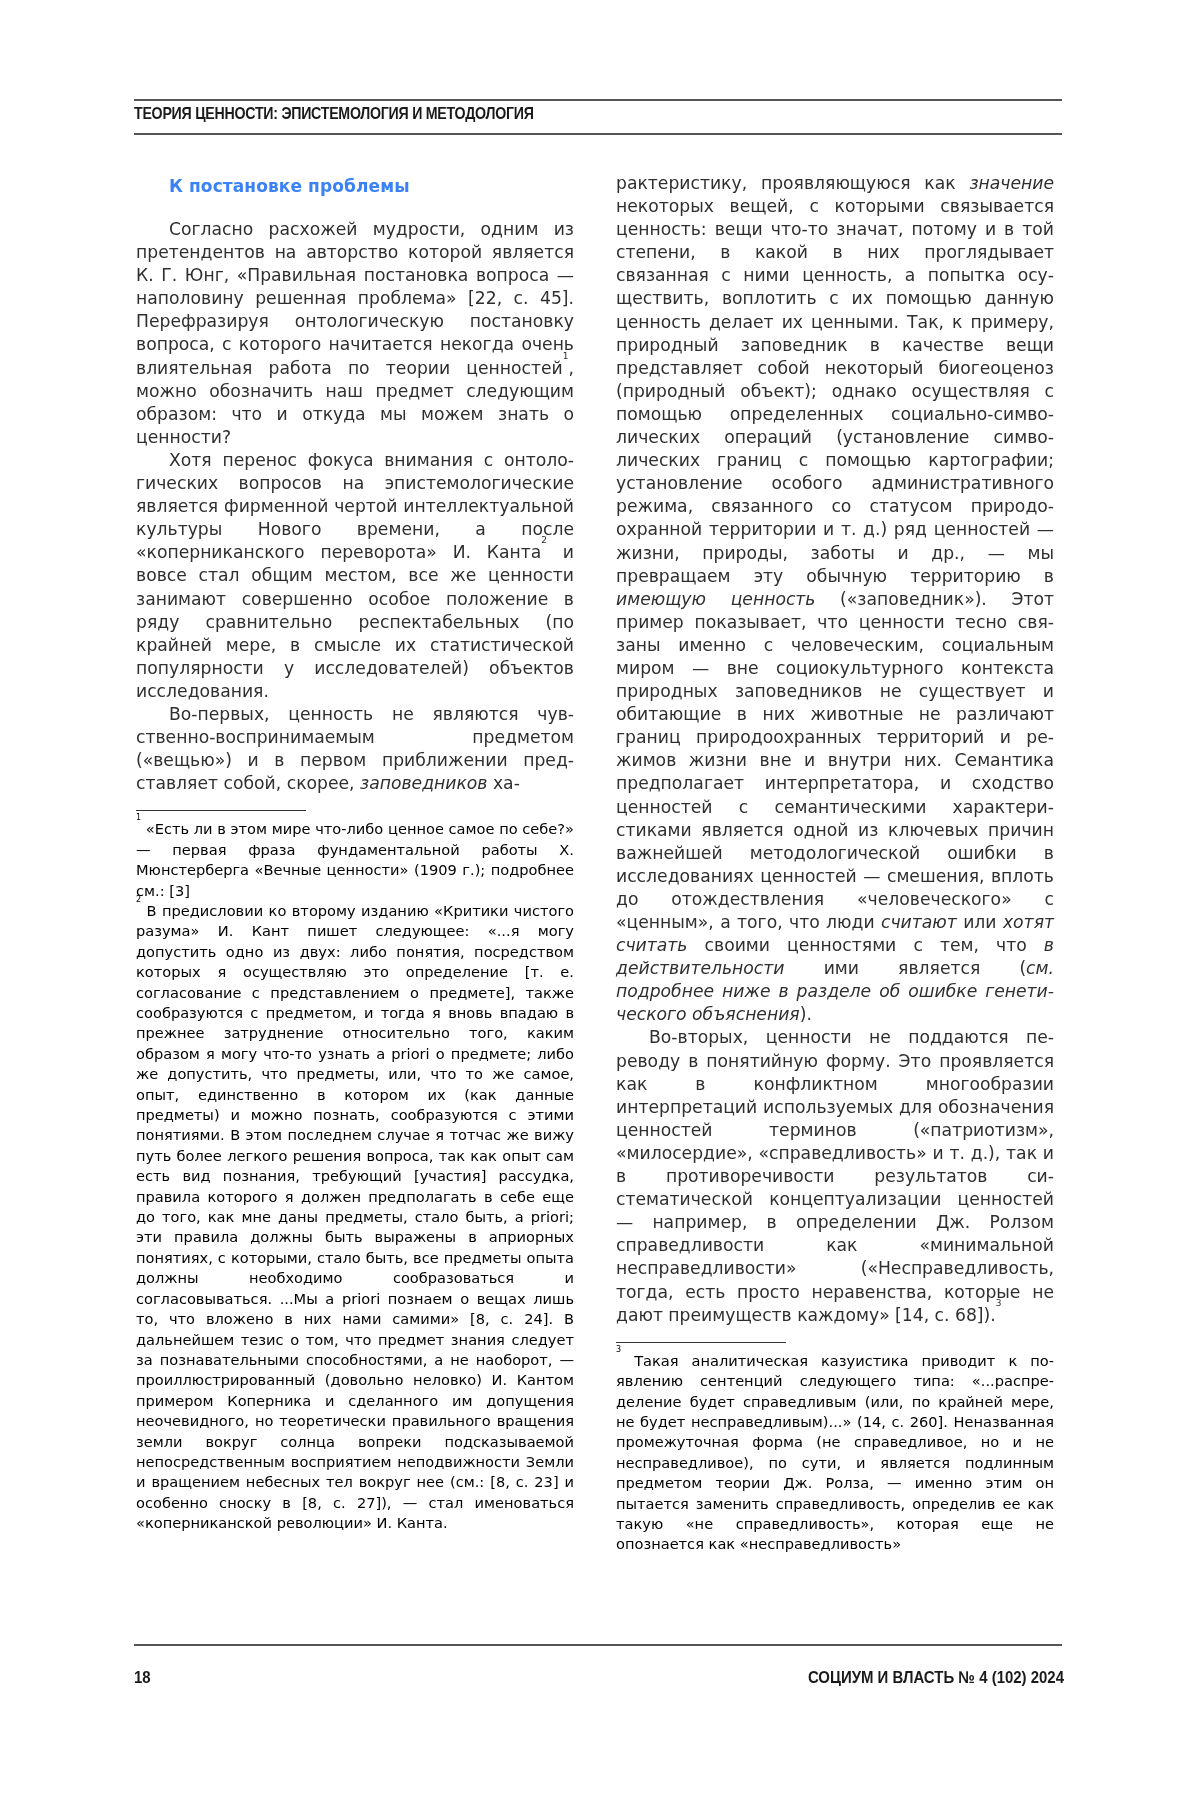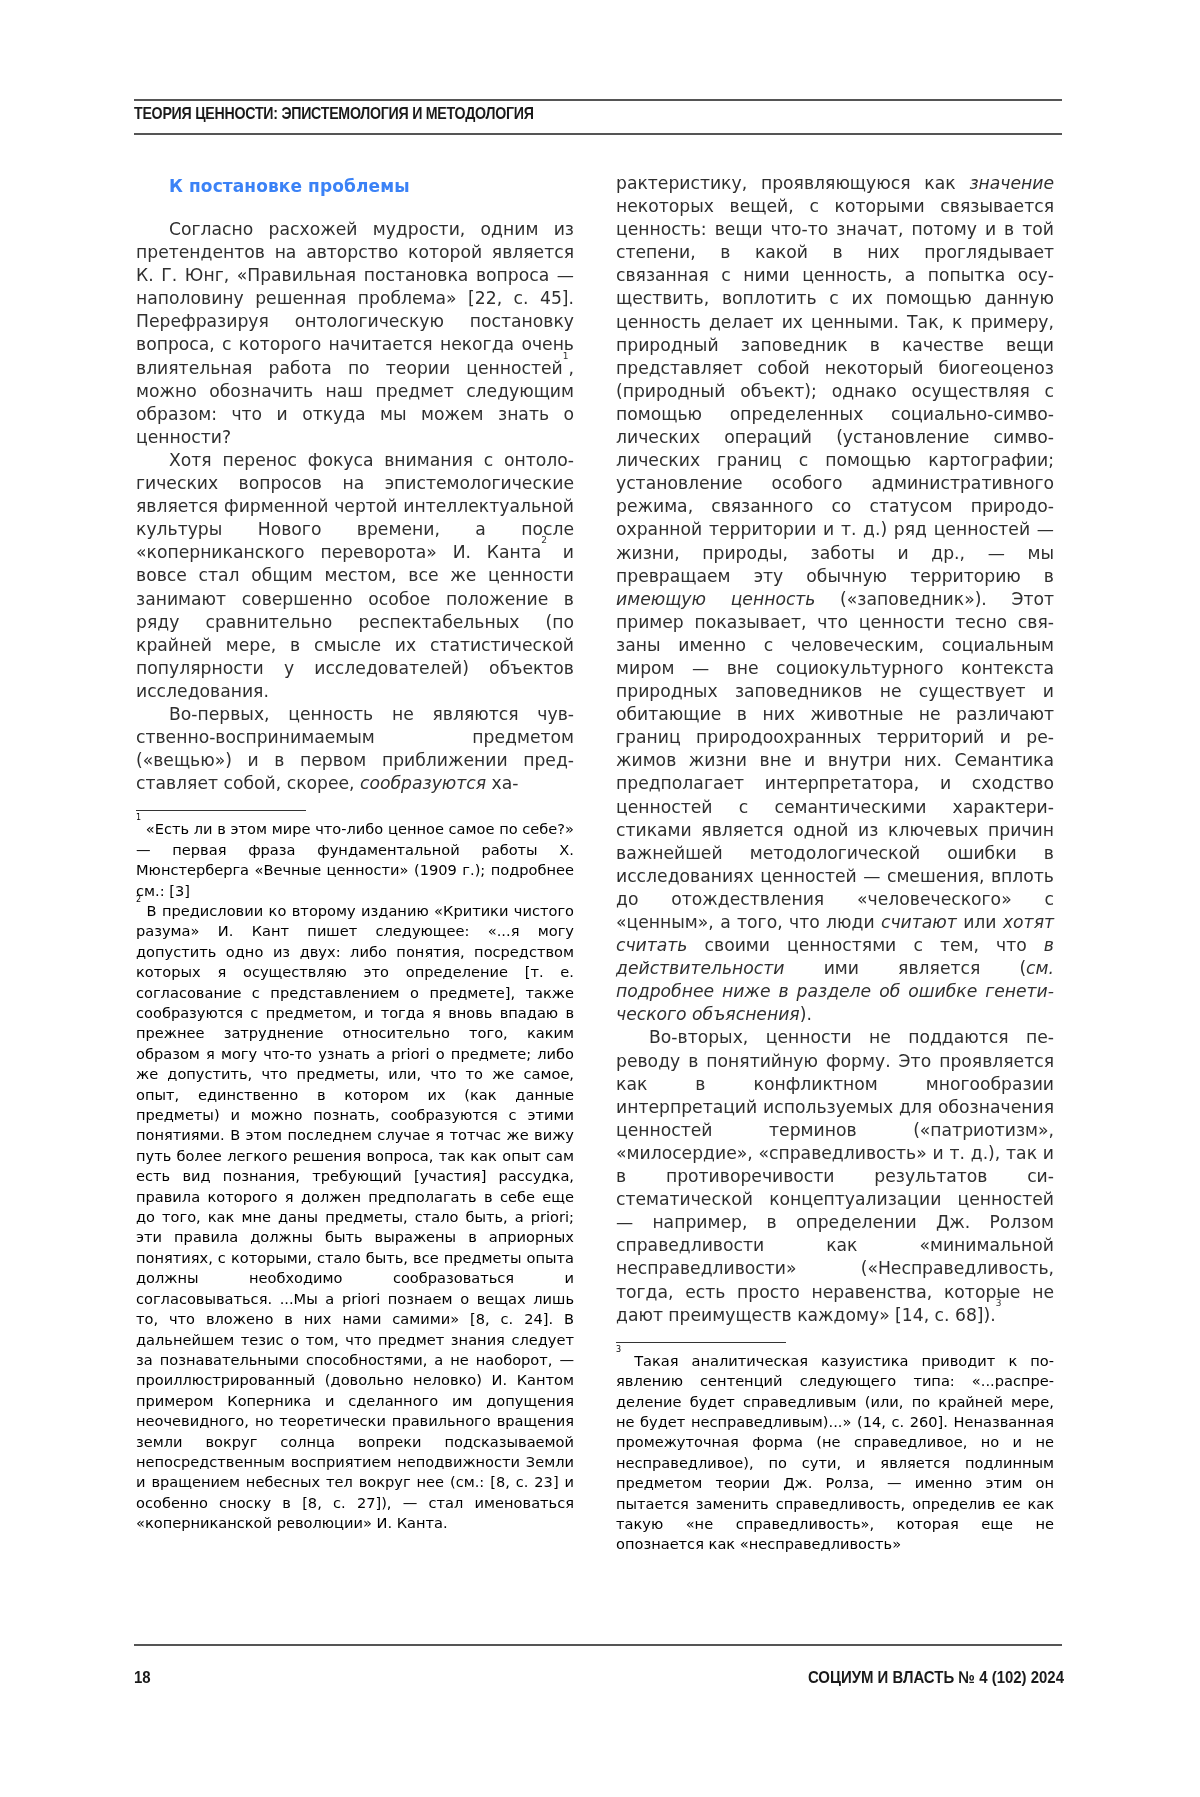--- a/index.html
+++ b/index.html
@@ -56,21 +56,21 @@
 
   <div class="rule top1"></div>
   <div class="running-head">ТЕОРИЯ ЦЕННОСТИ: ЭПИСТЕМОЛОГИЯ И МЕТОДОЛОГИЯ</div>
   <div class="rule top2"></div>
 
   <div class="col left">
     <div class="section-heading">К постановке проблемы</div>
     <div class="body-text">
       <p><span>Согласно расхожей мудрости, одним из претендентов на авторство которой явля­ется К. Г. Юнг, «Правильная постановка во­проса — наполовину решенная проблема» [22, с. 45]. Перефразируя онтологическую постановку вопроса, с которого начитается некогда очень влиятельная работа по те­ории ценностей</span><sup>1</sup><span>, можно обозначить наш предмет следующим образом: что и откуда мы можем знать о ценности?</span></p>
       <p><span>Хотя перенос фокуса внимания с онтоло­гических вопросов на эпистемологические является фирменной чертой интеллекту­альной культуры Нового времени, а после «коперниканского переворота» И. Канта</span><sup>2</sup><span> и вовсе стал общим местом, все же ценности занимают совершенно особое положение в ряду сравнительно респектабельных (по крайней мере, в смысле их статистической популярности у исследователей) объектов исследования.</span></p>
-      <p><span>Во-первых, ценность не являются чув­ственно-воспринимаемым предметом («вещью») и в первом приближении пред­ставляет собой, скорее, </span><i>сообразуются</i><span> ха-</span></p>
+      <p><span>Во-первых, ценность не являются чув­ственно-воспринимаемым предметом («вещью») и в первом приближении пред­ставляет собой, скорее, </span><i>заповедников</i><span> ха-</span></p>
     </div>
     <div class="fn-rule"></div>
     <div class="footnotes">
       <p><sup>1</sup><span> «Есть ли в этом мире что-либо ценное самое по себе?» — первая фраза фундаментальной рабо­ты Х. Мюнстерберга «Вечные ценности» (1909 г.); подробнее см.: [3]</span></p>
       <p><sup>2</sup><span> В предисловии ко второму изданию «Критики чи­стого разума» И. Кант пишет следующее: «...я могу допустить одно из двух: либо понятия, посредст­вом которых я осуществляю это определение [т. е. согласование с представлением о предмете], также сообразуются с предметом, и тогда я вновь впадаю в прежнее затруднение относительно того, каким образом я могу что-то узнать a priori о предмете; либо же допустить, что предметы, или, что то же самое, опыт, единственно в котором их (как дан­ные предметы) и можно познать, сообразуются с этими понятиями. В этом последнем случае я тот­час же вижу путь более легкого решения вопроса, так как опыт сам есть вид познания, требующий [участия] рассудка, правила которого я должен предполагать в себе еще до того, как мне даны предметы, стало быть, a priori; эти правила должны быть выражены в априорных понятиях, с которы­ми, стало быть, все предметы опыта должны необ­ходимо сообразоваться и согласовываться. ...Мы a priori познаем о вещах лишь то, что вложено в них нами самими» [8, с. 24]. В дальнейшем тезис о том, что предмет знания следует за познавательными способностями, а не наоборот, — проиллюстриро­ванный (довольно неловко) И. Кантом примером Коперника и сделанного им допущения неоче­видного, но теоретически правильного вращения земли вокруг солнца вопреки подсказываемой непосредственным восприятием неподвижности Земли и вращением небесных тел вокруг нее (см.: [8, с. 23] и особенно сноску в [8, с. 27]), — стал име­новаться «коперниканской революции» И. Канта.</span></p>
     </div>
   </div>
 
   <div class="col right">
     <div class="body-text">

